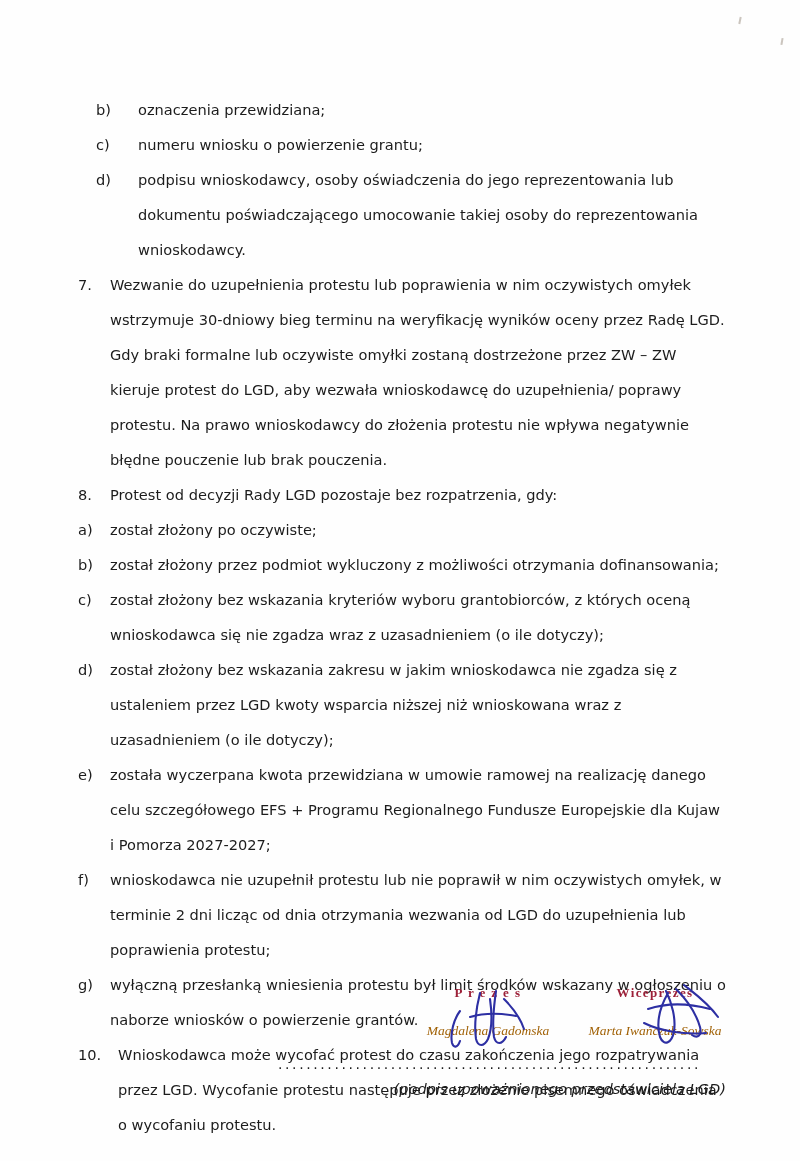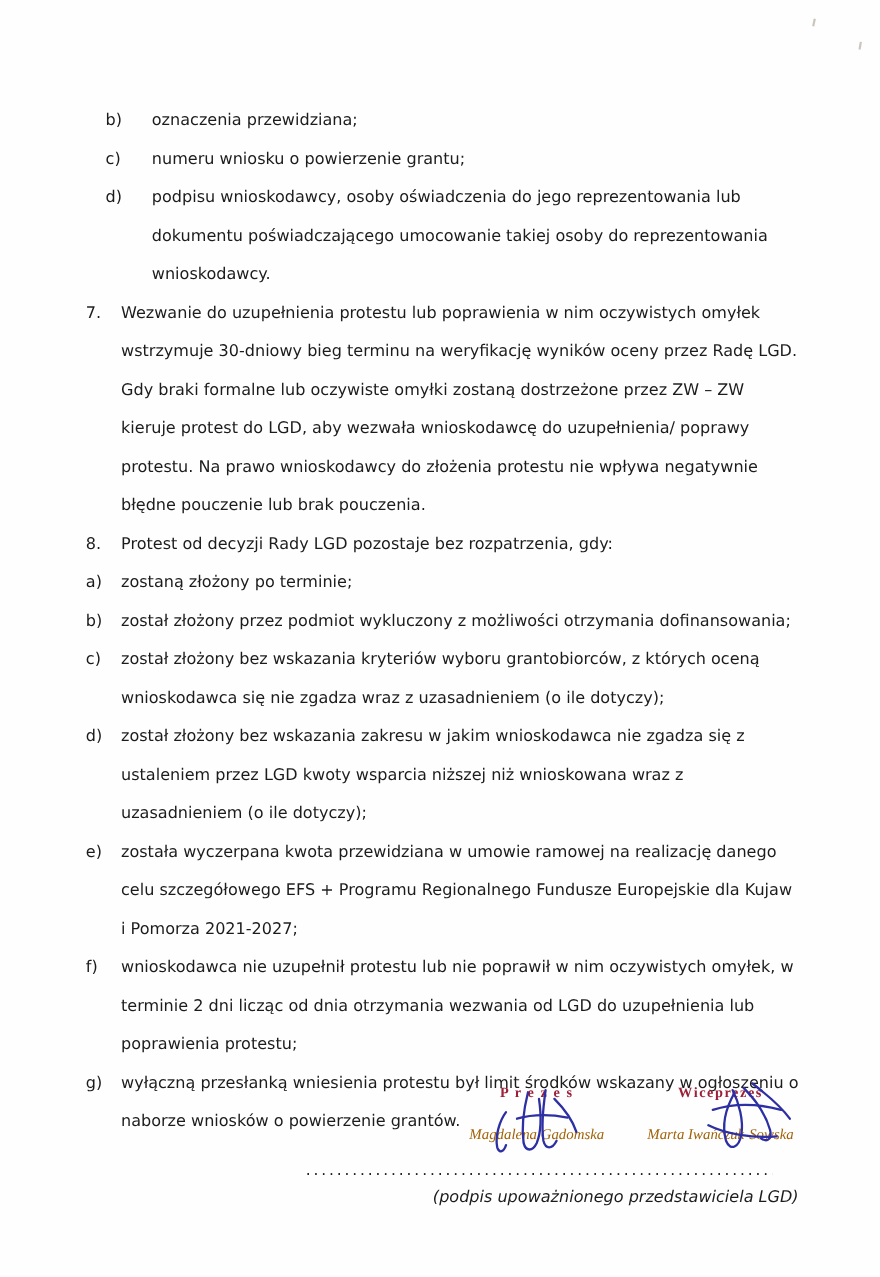--- a/index.html
+++ b/index.html
@@ -146,53 +146,57 @@
       <span class="body">Wezwanie do uzupełnienia protestu lub poprawienia w nim oczywistych omyłek wstrzymuje 30-dniowy bieg terminu na weryfikację wyników oceny przez Radę LGD. Gdy braki formalne lub oczywiste omyłki zostaną dostrzeżone przez ZW – ZW kieruje protest do LGD, aby wezwała wnioskodawcę do uzupełnienia/ poprawy protestu. Na prawo wnioskodawcy do złożenia protestu nie wpływa negatywnie błędne pouczenie lub brak pouczenia.</span>
     </div>
 
     <div class="para lvl-num">
       <span class="marker">8.</span>
       <span class="body">Protest od decyzji Rady LGD pozostaje bez rozpatrzenia, gdy:</span>
     </div>
 
     <div class="para lvl-let">
       <span class="marker">a)</span>
-      <span class="body">zostaną złożony po terminie;</span>
+      <span class="body">został złożony po oczywiste;</span>
     </div>
 
     <div class="para lvl-let">
       <span class="marker">b)</span>
       <span class="body">został złożony przez podmiot wykluczony z możliwości otrzymania dofinansowania;</span>
     </div>
 
     <div class="para lvl-let">
       <span class="marker">c)</span>
       <span class="body">został złożony bez wskazania kryteriów wyboru grantobiorców, z których oceną wnioskodawca się nie zgadza wraz z uzasadnieniem (o ile dotyczy);</span>
     </div>
 
     <div class="para lvl-let">
       <span class="marker">d)</span>
       <span class="body">został złożony bez wskazania zakresu w jakim wnioskodawca nie zgadza się z ustaleniem przez LGD kwoty wsparcia niższej niż wnioskowana wraz z uzasadnieniem (o ile dotyczy);</span>
     </div>
 
     <div class="para lvl-let">
       <span class="marker">e)</span>
-      <span class="body">została wyczerpana kwota przewidziana w umowie ramowej na realizację danego celu szczegółowego EFS + Programu Regionalnego Fundusze Europejskie dla Kujaw i Pomorza 2021-2027;</span>
+      <span class="body">została wyczerpana kwota przewidziana w umowie ramowej na realizację danego celu szczegółowego EFS + Programu Regionalnego Fundusze Europejskie dla Kujaw i Pomorza 2027-2027;</span>
     </div>
 
     <div class="para lvl-let">
       <span class="marker">f)</span>
       <span class="body">wnioskodawca nie uzupełnił protestu lub nie poprawił w nim oczywistych omyłek, w terminie 2 dni licząc od dnia otrzymania wezwania od LGD do uzupełnienia lub poprawienia protestu;</span>
     </div>
 
     <div class="para lvl-let">
       <span class="marker">g)</span>
       <span class="body">wyłączną przesłanką wniesienia protestu był limit środków wskazany w ogłoszeniu o naborze wniosków o powierzenie grantów.</span>
     </div>
 
+    <div class="para lvl-num10">
+      <span class="marker">10.</span>
+      <span class="body">Wnioskodawca może wycofać protest do czasu zakończenia jego rozpatrywania przez LGD. Wycofanie protestu następuje przez złożenie pisemnego oświadczenia o wycofaniu protestu.</span>
+    </div>
 
   </div>
 
   <div class="sig-area">
 
     <div class="sig-block sig-left">
       <div class="sig-title">P r e z e s</div>
       <div class="sig-name">Magdalena Gadomska</div>
     </div>
 

